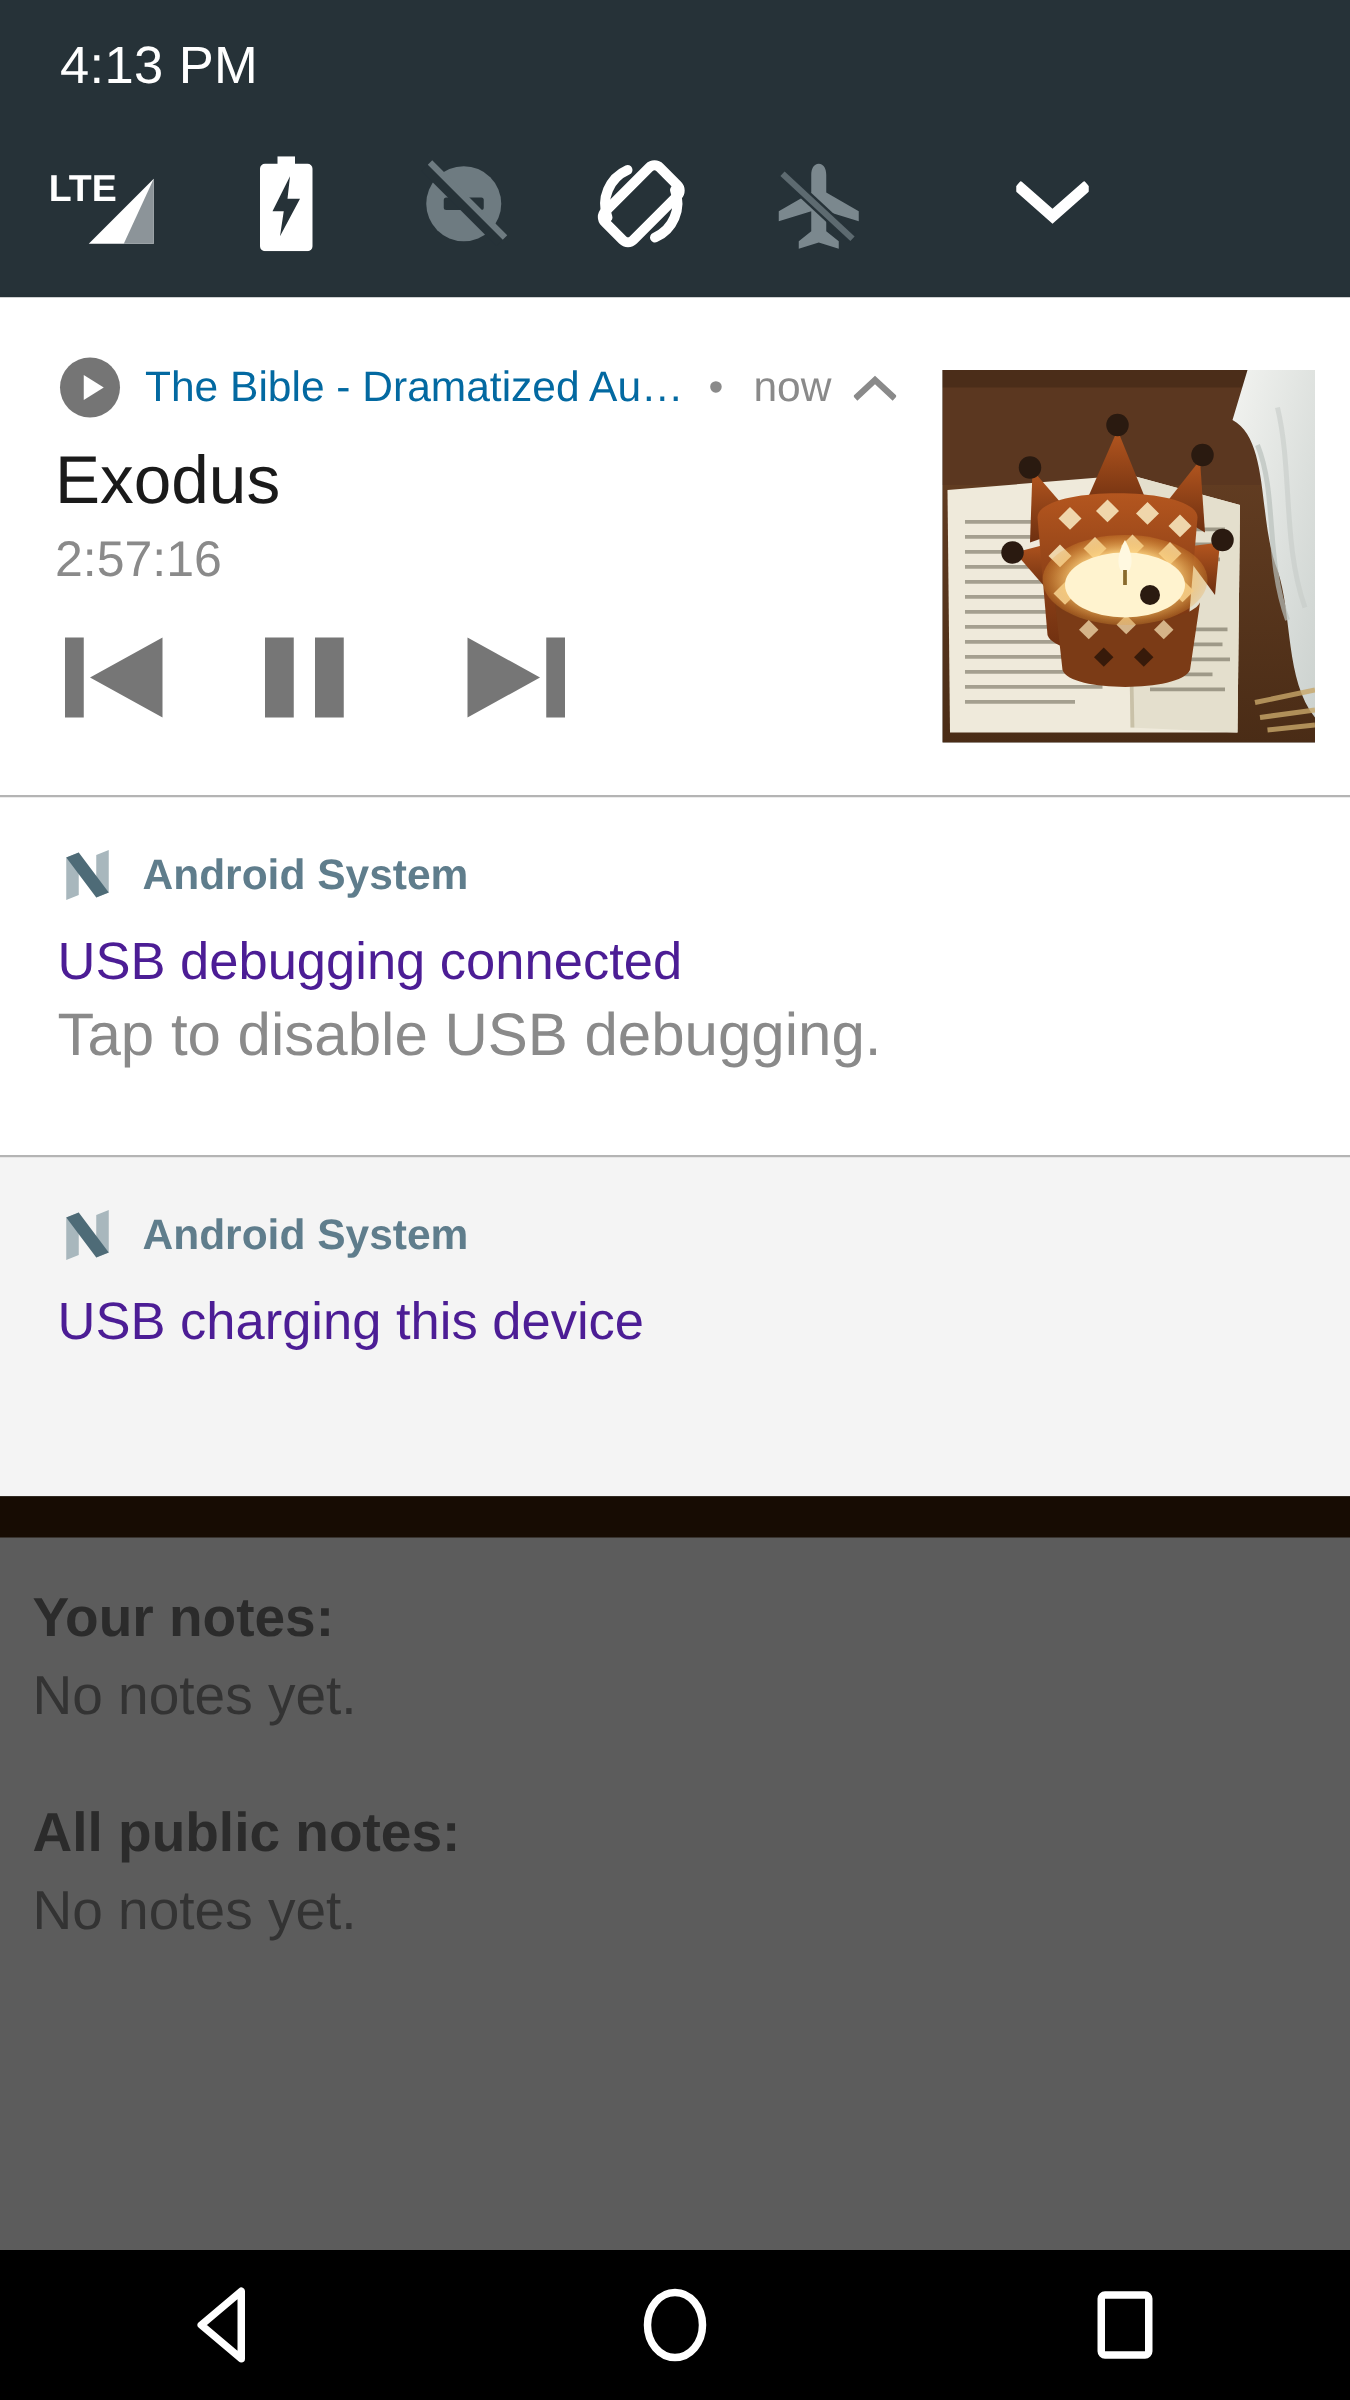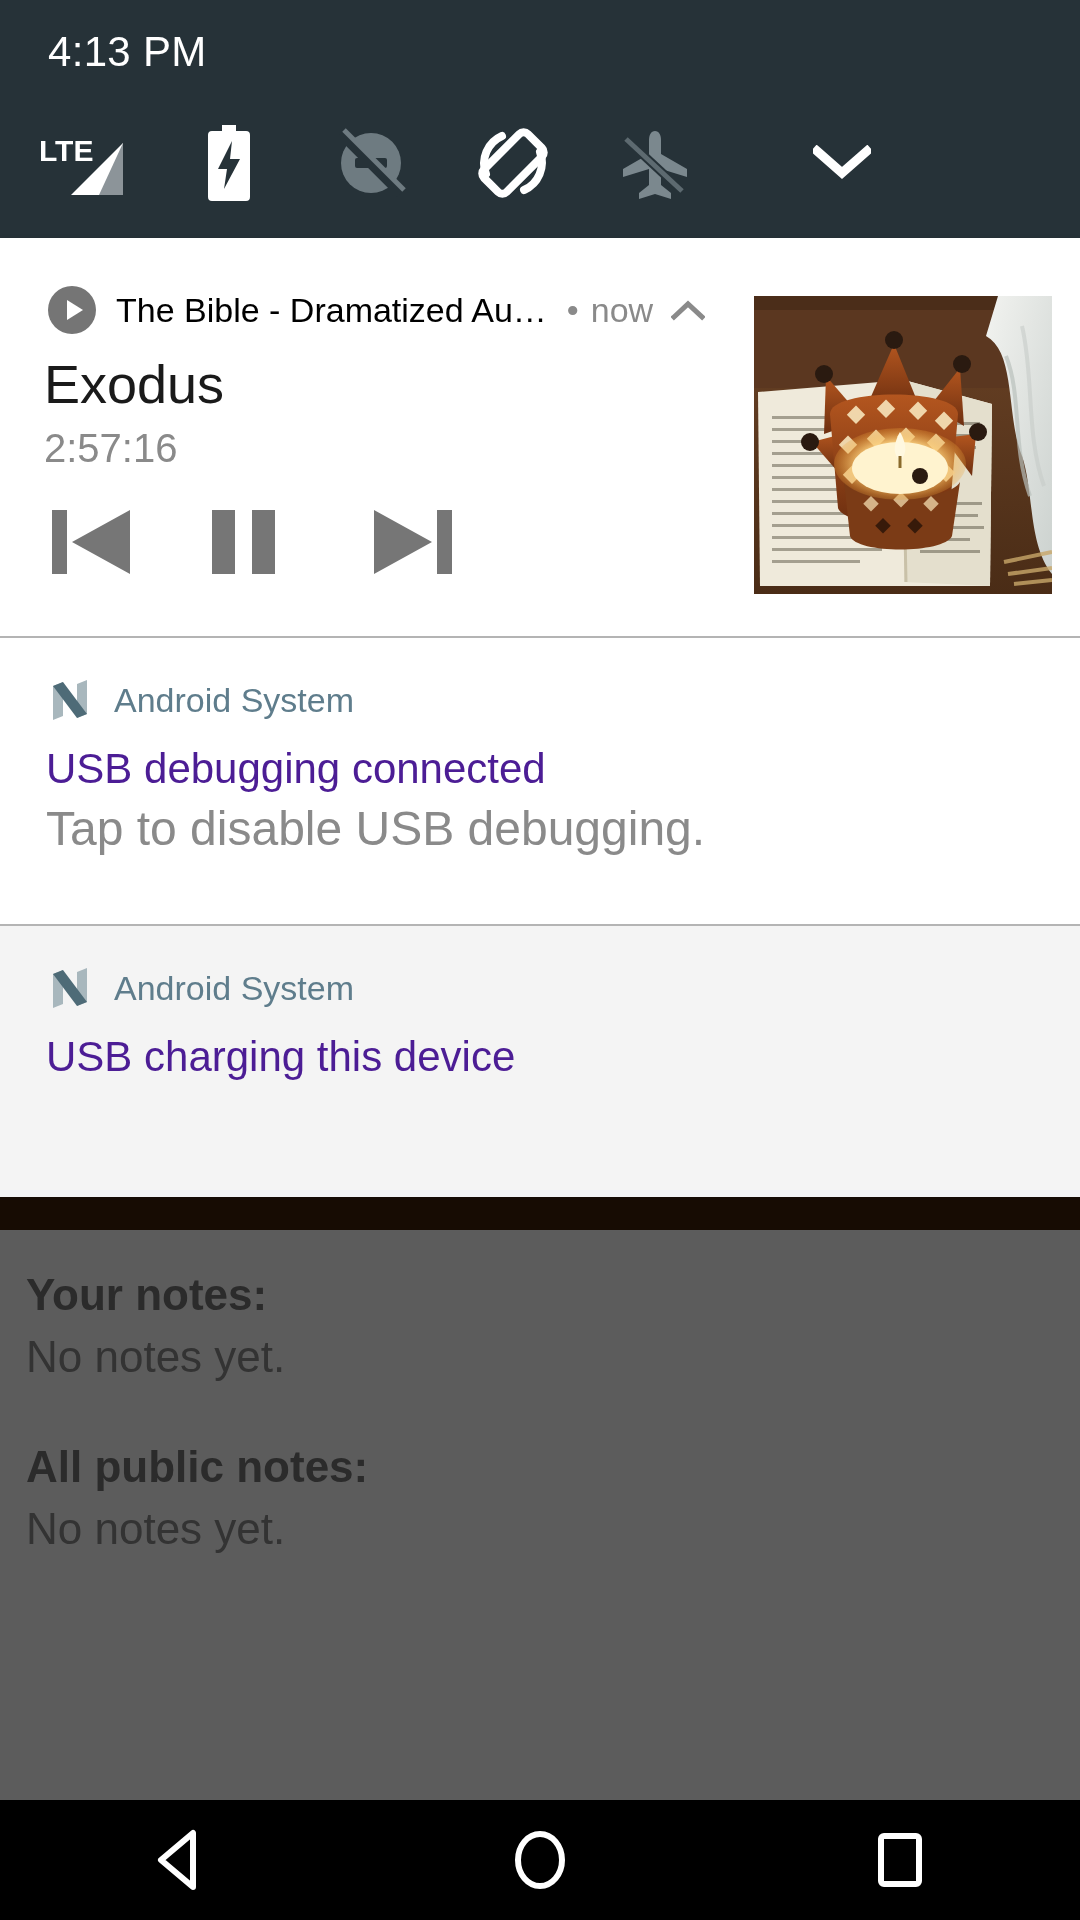--- a/index.html
+++ b/index.html
@@ -100,21 +100,21 @@
   }
   .app-badge .tri {
     width: 0; height: 0;
     border-left: 16px solid #ffffff;
     border-top: 10px solid transparent;
     border-bottom: 10px solid transparent;
     margin-left: 5px;
   }
   .app-name {
     margin-left: 20px;
-    color: #000000;
+    color: #0369a1;
     font-size: 34px;
     line-height: 40px;
     max-width: 450px;
     overflow: hidden;
     white-space: nowrap;
   }
   .noti-time {
     margin-left: 20px;
     color: #8a8a8a;
     font-size: 34px;
@@ -182,20 +182,21 @@
     top: 40px;
     display: flex;
     align-items: center;
   }
   .nougat-n { width: 44px; height: 44px; flex: 0 0 auto; }
   .sys-app-name {
     margin-left: 22px;
     color: #5f7d8c;
     font-size: 34px;
     line-height: 44px;
+    font-weight: bold;
   }
   .sys-title {
     position: absolute;
     left: 46px;
     top: 104px;
     font-size: 42px;
     line-height: 54px;
     color: #4c1d95;
   }
   .sys-text {
@@ -334,21 +335,21 @@
 
   <div class="shade">
 
     <div class="noti media-noti">
       <div class="media-head">
         <span class="app-badge">
             <span class="tri"></span>
           </span>
         <span class="app-name">The Bible - Dramatized Au…</span>
         <span class="noti-time">•</span>
-        <span class="noti-time" style="margin-left:12px;">now</span>
+        <span class="noti-time" style="margin-left:24px;">now</span>
         <span class="expand-chev">
           <svg width="34" height="22" viewBox="0 0 34 22">
             <path d="M3 18 L17 5 L31 18" fill="none" stroke="#8a8a8a" stroke-width="5" stroke-linecap="square"></path>
           </svg>
         </span>
       </div>
 
       <div class="media-title">Exodus</div>
       <div class="media-sub">2:57:16</div>
 

